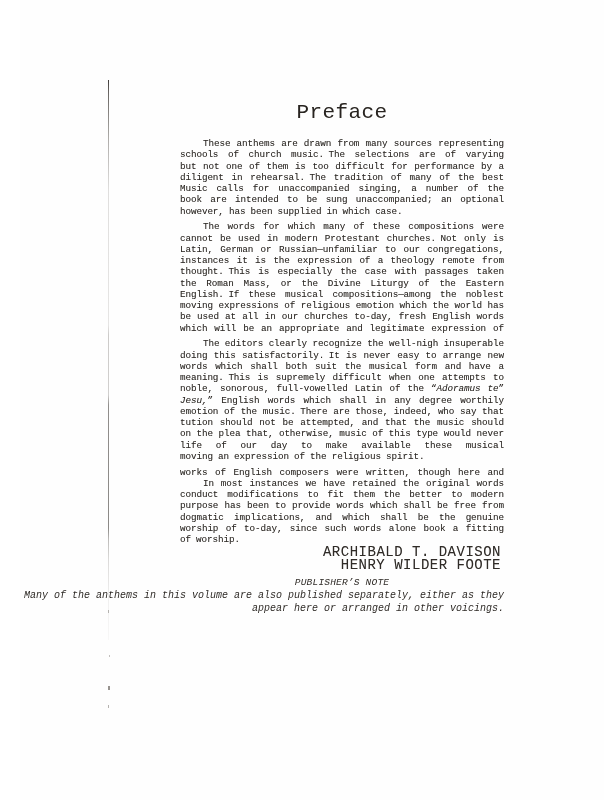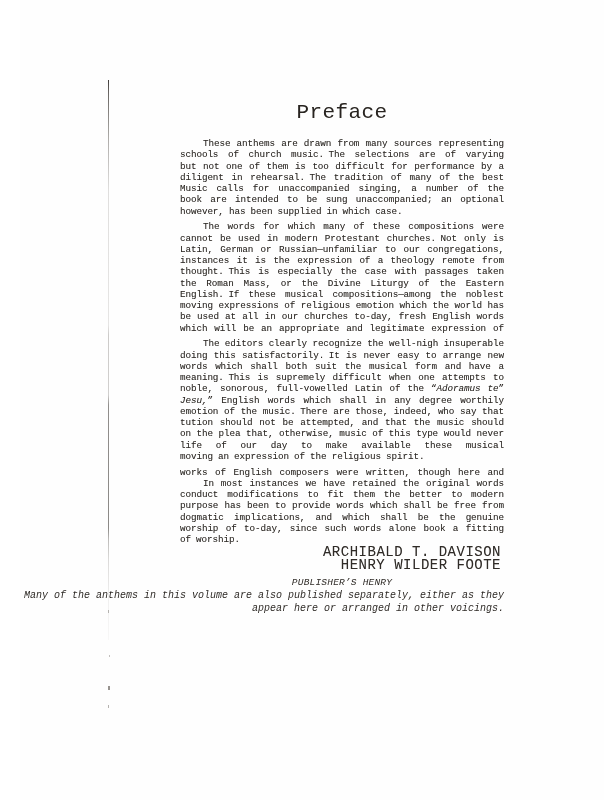--- a/index.html
+++ b/index.html
@@ -156,21 +156,21 @@
       <div class="line">worship of to-day, since such words alone book a fitting place in the conduct</div>
       <div class="line last">of worship.</div>
     </div>
 
     <div class="signatures">
       <div class="sig">ARCHIBALD T. DAVISON</div>
       <div class="sig">HENRY WILDER FOOTE</div>
     </div>
 
     <div class="pubnote">
-      <div class="pubnote-heading">PUBLISHER’S HENRY</div>
+      <div class="pubnote-heading">PUBLISHER’S NOTE</div>
       <div class="note-line">
         <span>Many of the anthems in this volume are also published separately, either as they</span>
       </div>
       <div class="note-line">
         <span>appear here or arranged in other voicings.</span>
       </div>
     </div>
   </div>
 </div>
 

